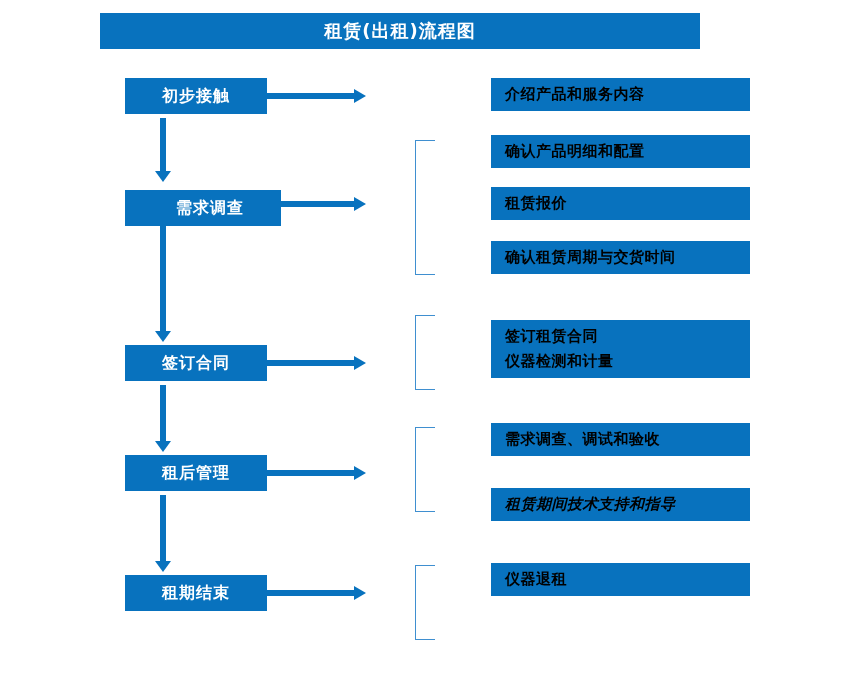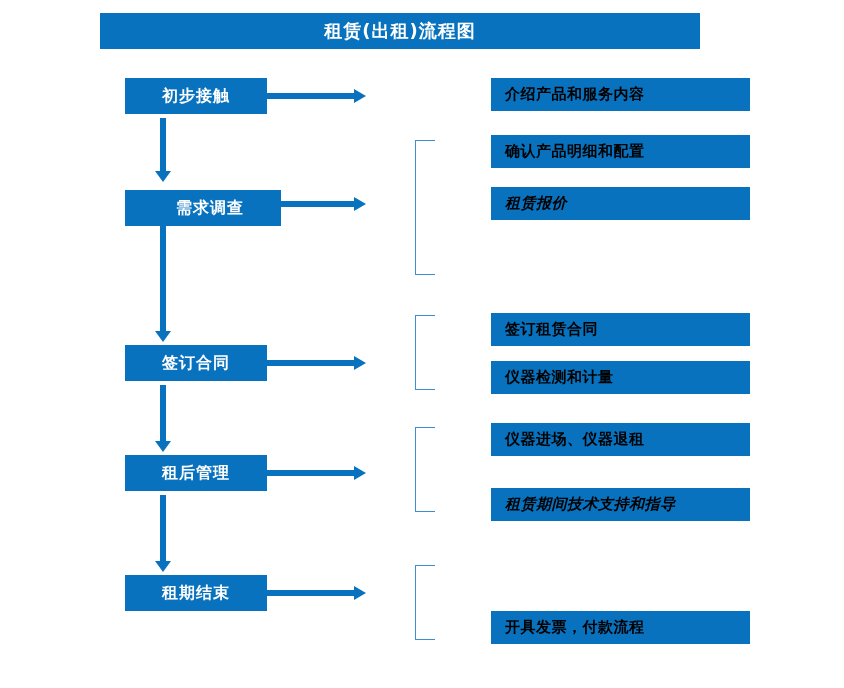--- a/index.html
+++ b/index.html
@@ -198,27 +198,28 @@
   <div class="bracket" style="top:315px; height:75px;"></div>
 
   <div class="bracket" style="top:427px; height:85px;"></div>
 
   <div class="bracket" style="top:565px; height:75px;"></div>
 
   <div class="detail-box" style="top:78px;">介绍产品和服务内容</div>
 
   <div class="detail-box" style="top:135px;">确认产品明细和配置</div>
 
-  <div class="detail-box" style="top:187px;font-style:italic;">租赁报价</div>
-
-
-  <div class="detail-box" style="top:313px;">签订租赁合同</div>
-
-  <div class="detail-box" style="top:361px;">仪器检测和计量</div>
-
-  <div class="detail-box" style="top:423px;">仪器进场、仪器退租</div>
+  <div class="detail-box" style="top:187px;">租赁报价</div>
+
+  <div class="detail-box" style="top:241px;">确认租赁周期与交货时间</div>
+
+  <div class="detail-box" style="top:320px;">签订租赁合同</div>
+
+  <div class="detail-box" style="top:345px;">仪器检测和计量</div>
+
+  <div class="detail-box" style="top:423px;">需求调查、调试和验收</div>
 
   <div class="detail-box" style="top:488px;font-style:italic;">租赁期间技术支持和指导</div>
 
-
-  <div class="detail-box" style="top:611px;">开具发票，付款流程</div>
+  <div class="detail-box" style="top:563px;">仪器退租</div>
+
 
 </div>
 
 </body></html>

